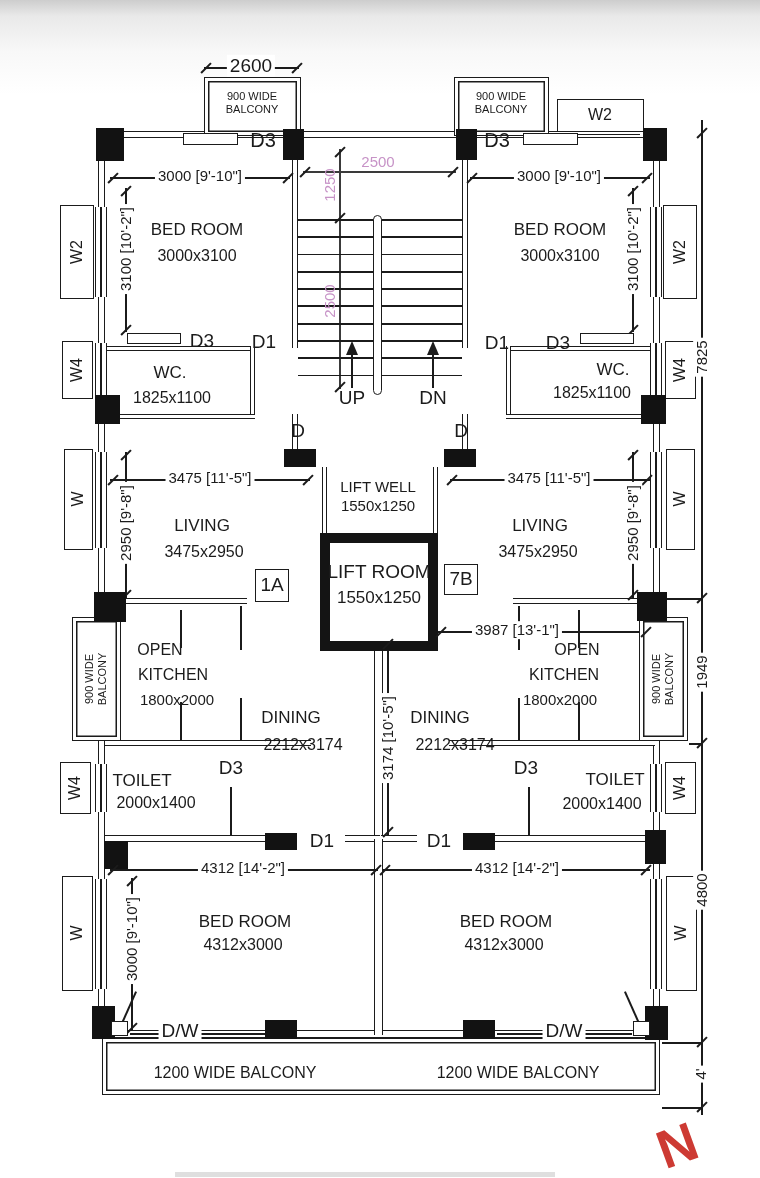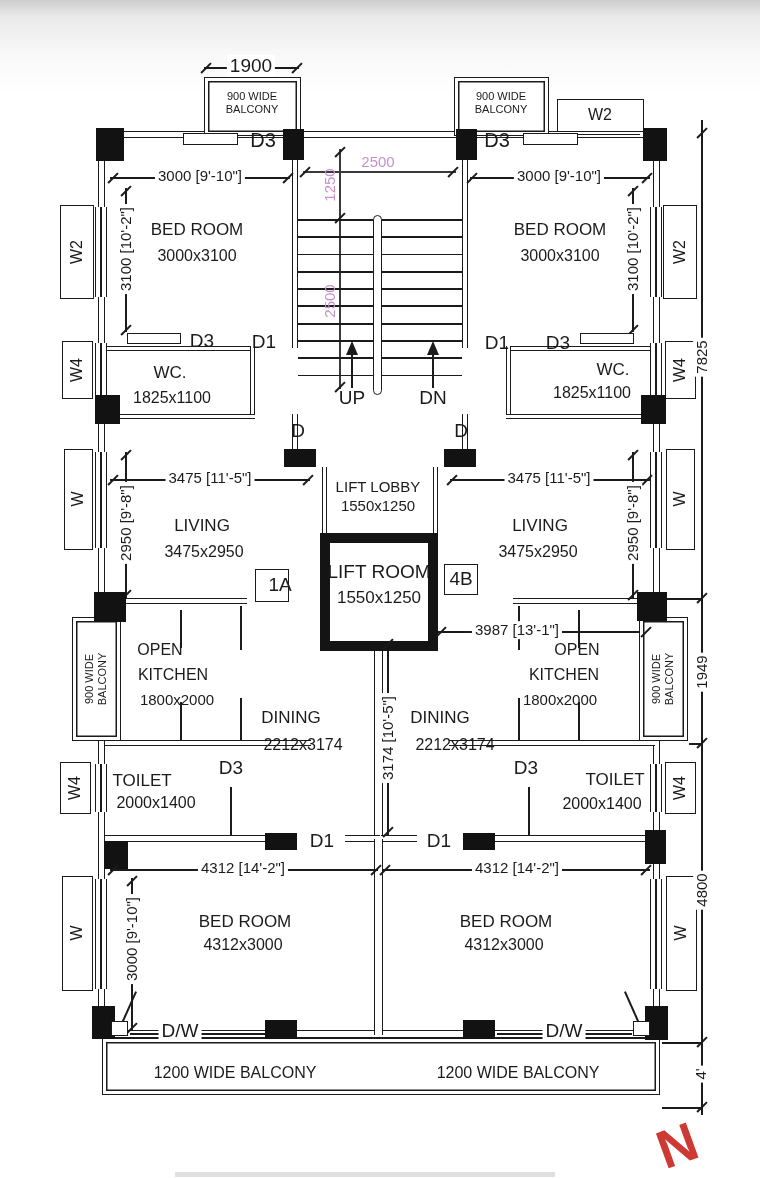--- a/index.html
+++ b/index.html
@@ -54,21 +54,21 @@
 <div class="page">
 
   <div class="wh" style="left:98px;top:131px;width:562px;"></div>
   <div class="wv" style="left:98px;top:131px;height:906px;"></div>
   <div class="wv" style="left:653px;top:131px;height:906px;"></div>
   <div class="wh" style="left:98px;top:1030px;width:562px;height:8px;"></div>
 
   <div class="lh" style="left:204px;top:67px;width:95px;"></div>
   <div class="tk" style="left:206px;top:68px;"></div>
   <div class="tk" style="left:297px;top:68px;"></div>
-  <div class="t f19 bg" style="left:251px;top:66px;">1900</div>
+  <div class="t f19 bg" style="left:251px;top:66px;">2600</div>
 
   <div class="dbl" style="left:204px;top:77px;width:97px;height:59px;"></div>
   <div class="t f11" style="left:252px;top:103px;">
     <div>900 WIDE</div>
     <div>BALCONY</div>
   </div>
   <div class="dbl" style="left:454px;top:77px;width:95px;height:59px;"></div>
   <div class="t f11" style="left:501px;top:103px;">
     <div>900 WIDE</div>
     <div>BALCONY</div>
@@ -191,32 +191,32 @@
 
   <div class="col" style="left:95px;top:395px;width:25px;height:29px;"></div>
   <div class="col" style="left:641px;top:395px;width:25px;height:29px;"></div>
 
   <div class="t f19" style="left:298px;top:431px;">D</div>
   <div class="t f19" style="left:461px;top:431px;">D</div>
   <div class="col" style="left:284px;top:449px;width:32px;height:18px;"></div>
   <div class="col" style="left:444px;top:449px;width:32px;height:18px;"></div>
   <div class="pv" style="left:322px;top:467px;height:66px;"></div>
   <div class="pv" style="left:433px;top:467px;height:66px;"></div>
-  <div class="t f15" style="left:378px;top:487px;">LIFT LOBBY</div>
+  <div class="t f15" style="left:378px;top:487px;">LIFT WELL</div>
   <div class="t f15" style="left:378px;top:506px;">1550x1250</div>
 
   <div class="lift" style="left:320px;top:533px;width:118px;height:118px;"></div>
   <div class="t f19" style="left:379px;top:572px;">LIFT ROOM</div>
   <div class="t f17" style="left:379px;top:598px;">1550x1250</div>
   <div class="wv" style="left:374px;top:649px;width:9px;height:190px;"></div>
 
   <div class="box" style="left:255px;top:569px;width:34px;height:33px;"></div>
-  <div class="t f19" style="left:280px;top:585px;">1A</div>
+  <div class="t f19" style="left:272px;top:585px;">1A</div>
   <div class="box" style="left:444px;top:564px;width:34px;height:31px;"></div>
-  <div class="t f19" style="left:461px;top:579px;">4B</div>
+  <div class="t f19" style="left:461px;top:579px;">7B</div>
 
   <div class="lh" style="left:110px;top:479px;width:200px;"></div>
   <div class="tk" style="left:113px;top:480px;"></div>
   <div class="tk" style="left:308px;top:480px;"></div>
   <div class="t f15 bg" style="left:210px;top:478px;">3475 [11'-5"]</div>
   <div class="lh" style="left:450px;top:479px;width:200px;"></div>
   <div class="tk" style="left:452px;top:480px;"></div>
   <div class="tk" style="left:647px;top:480px;"></div>
   <div class="t f15 bg" style="left:549px;top:478px;">3475 [11'-5"]</div>
 

